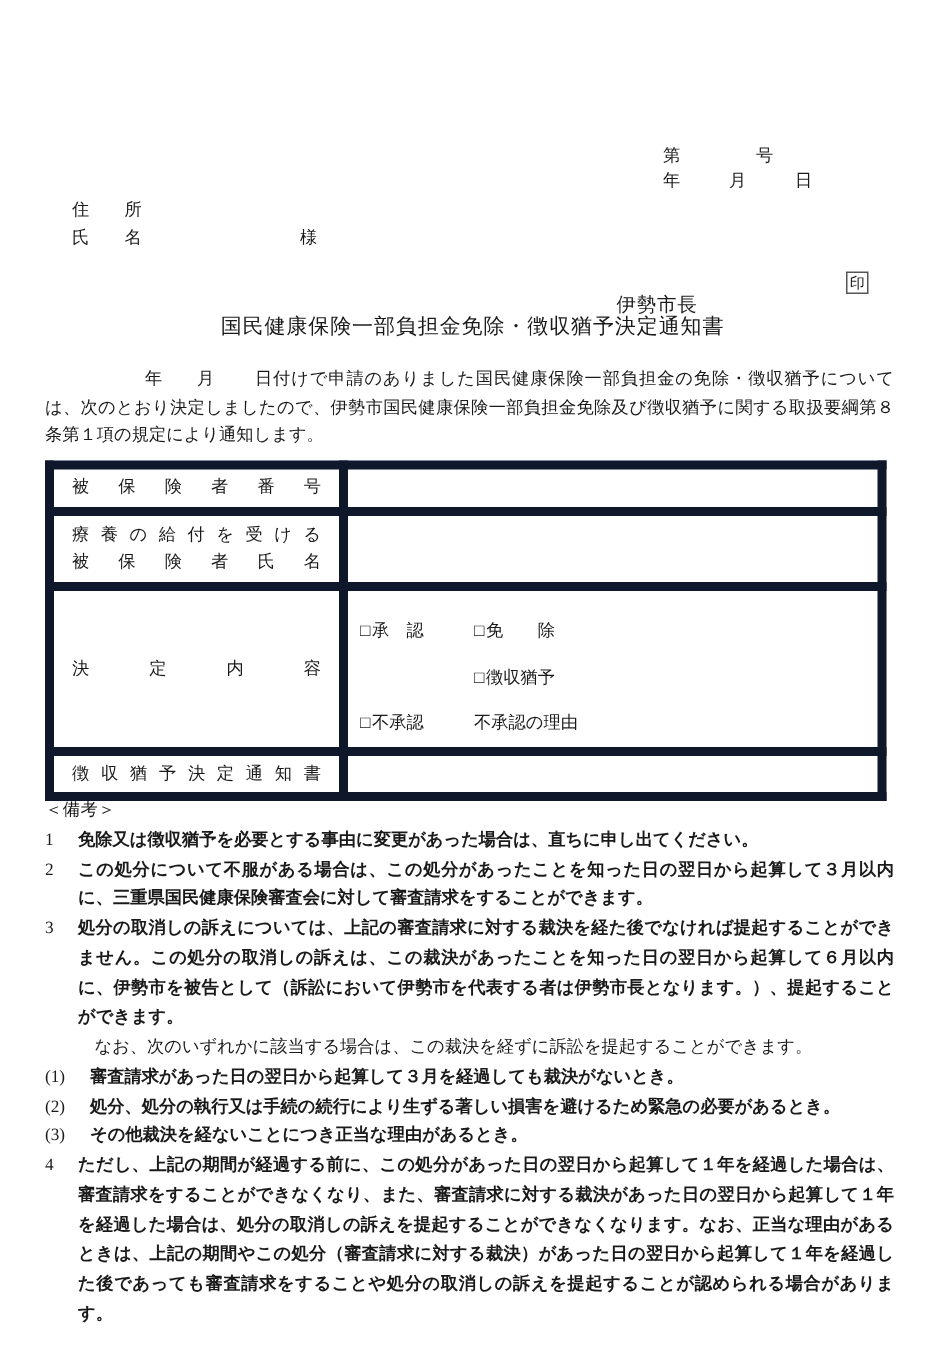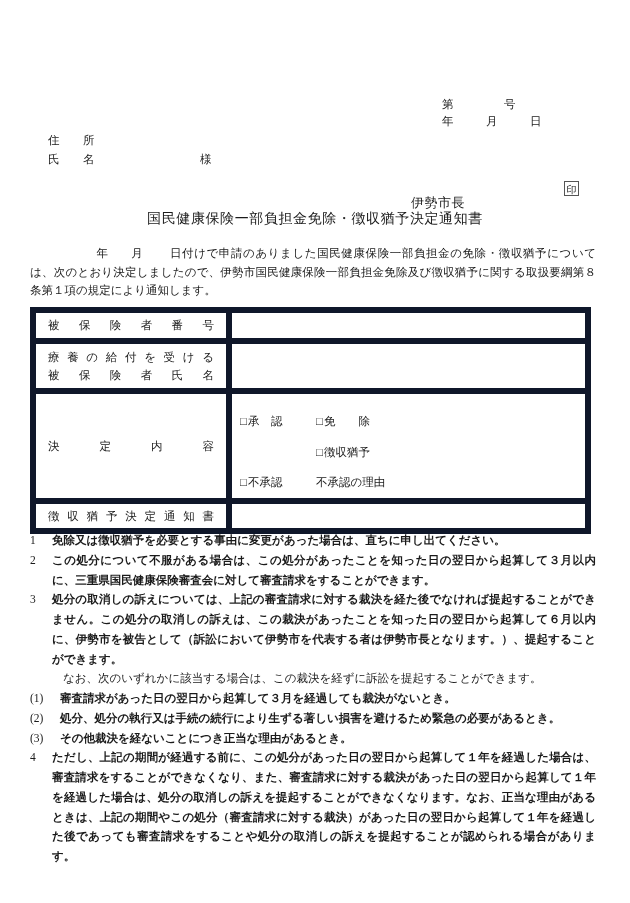--- a/index.html
+++ b/index.html
@@ -269,20 +269,21 @@
     <tr class="r5">
       <td class="label">
         <span class="lbl">徴収猶予決定通知書</span>
       </td>
       <td></td>
     </tr>
   </tbody>
     </table>
 
   <div class="notes">
+    <div class="notes-title">＜備考＞</div>
 
     <div class="note">
       <span class="note-num">1</span>
       <span class="note-body nojust">免除又は徴収猶予を必要とする事由に変更があった場合は、直ちに申し出てください。</span>
     </div>
 
     <div class="note">
       <span class="note-num">2</span>
       <span class="note-body">この処分について不服がある場合は、この処分があったことを知った日の翌日から起算して３月以内に、三重県国民健康保険審査会に対して審査請求をすることができます。</span>
     </div>

